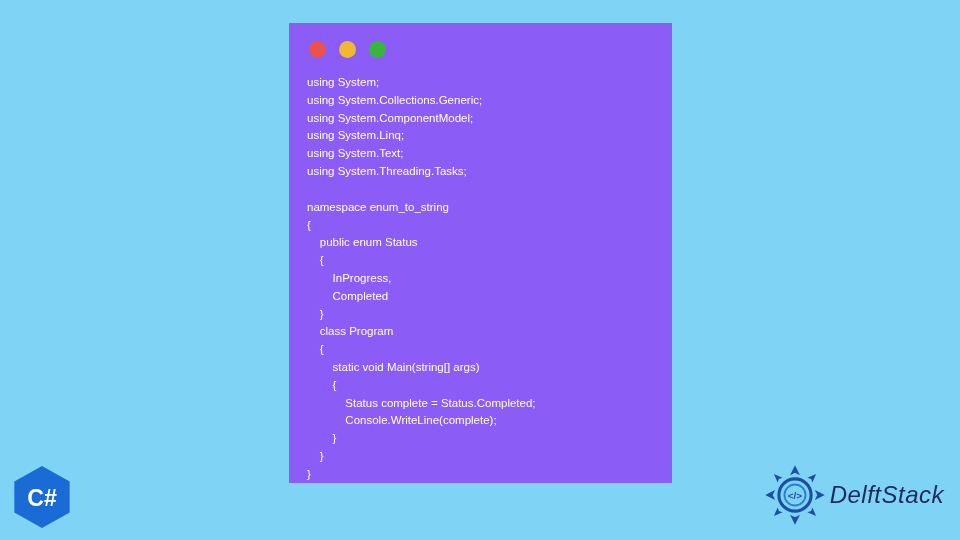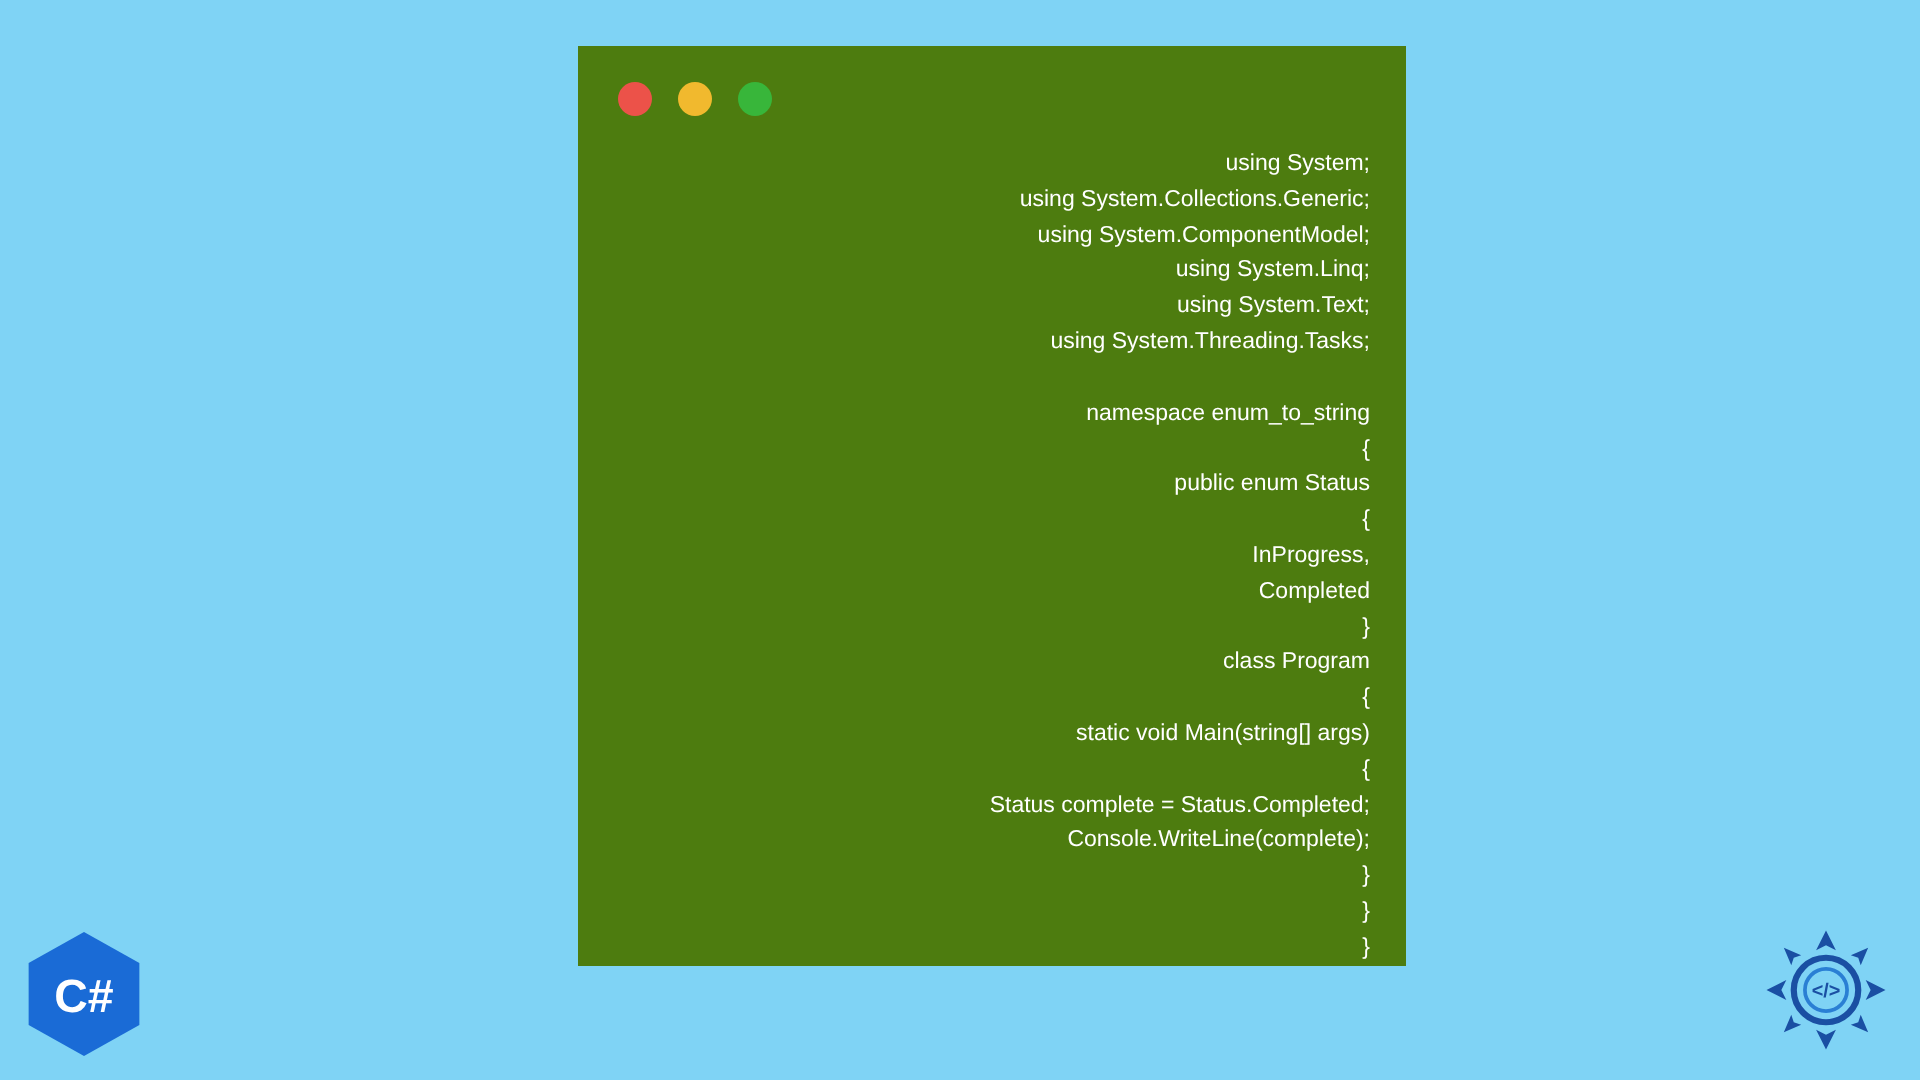--- a/index.html
+++ b/index.html
@@ -8,25 +8,24 @@
   height: 540px;
   background: #7fd3f5;
   position: relative;
   font-family: Arial, Helvetica, sans-serif;
   overflow: hidden;
 }
 .code-window {
   position: absolute;
   left: 289px;
   top: 23px;
-  width: 414px;
+  width: 383px;
   height: 460px;
-  background: #4d7c0f;
+  background: #8b5cf6;
   padding: 16px 18px 18px 18px;
-  text-align: right;
 }
 .window-dots {
   display: flex;
   gap: 13px;
   margin-bottom: 16px;
   padding-left: 2px;
   padding-top: 2px;
 }
 .dot {
   width: 17px;
@@ -125,13 +124,14 @@
       <polygon points="98,50 82,42 86,50 82,58"></polygon>
       <polygon points="16,16 30,22 24,24 22,30"></polygon>
       <polygon points="84,16 78,30 76,24 70,22"></polygon>
       <polygon points="16,84 22,70 24,76 30,78"></polygon>
       <polygon points="84,84 70,78 76,76 78,70"></polygon>
     </g>
     <circle cx="50" cy="50" r="26" fill="none" stroke="#1a4fa3" stroke-width="5"></circle>
     <circle cx="50" cy="50" r="17" fill="none" stroke="#2a7fd4" stroke-width="3"></circle>
     <text x="50" y="56" text-anchor="middle" font-family="Arial" font-size="16" font-weight="bold" fill="#1a4fa3">&lt;/&gt;</text>
   </svg>
+  <span class="delft-text">DelftStack</span>
 </div>
 
 </body></html>

